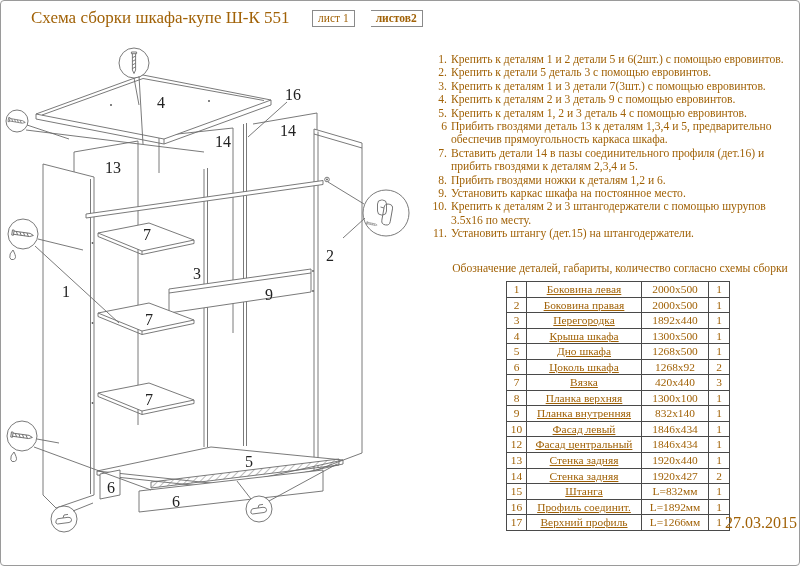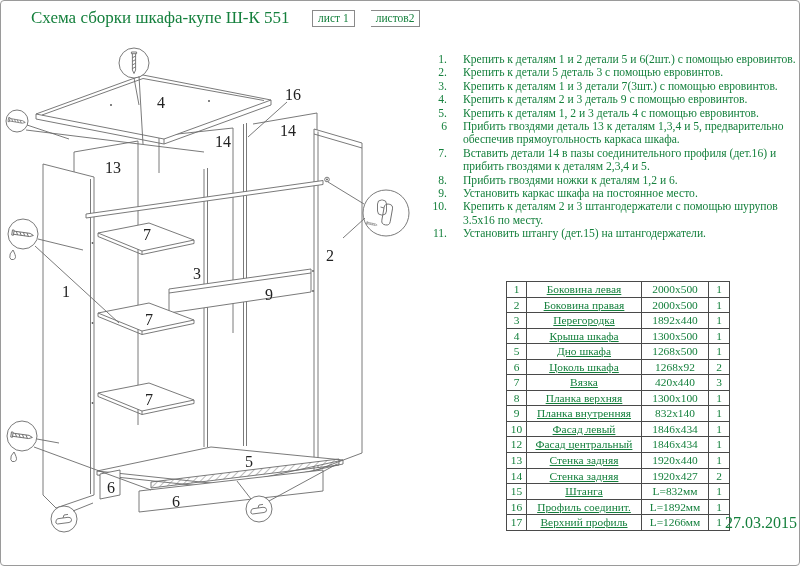--- a/index.html
+++ b/index.html
@@ -1,29 +1,29 @@
 <!DOCTYPE html>
 <html><head>
 <meta charset="utf-8">
 <style>
   html,body{margin:0;padding:0;background:#fff;}
   .page{
     position:relative;width:800px;height:566px;box-sizing:border-box;
     border:1px solid #9a9a9a;border-radius:4px;background:#fff;overflow:hidden;
-    font-family:"Liberation Serif","DejaVu Serif",serif;color:#15803d;
+    font-family:"Liberation Serif","DejaVu Serif",serif;color:#a16207;
   }
   .title{position:absolute;left:30px;top:7px;font-size:17px;white-space:nowrap;}
   .sheetboxes{position:absolute;left:295px;top:9px;display:flex;}
   .sheetboxes .box{border:1px solid #8a8a8a;font-size:11.5px;line-height:15px;height:15px;padding:0 5px;white-space:nowrap;margin-left:16px;}
-  .sheetboxes .box + .box{border-left:none;}
+  .sheetboxes .box + .box{border-left:none;font-weight:bold;}
 
   .instructions{position:absolute;left:426px;top:52px;width:372px;font-size:11.6px;line-height:13.4px;}
   .instr{display:flex;}
   .instr .num{flex:none;width:20px;text-align:right;padding-right:4px;}
-  .instr .txt{flex:1;margin-left:12px;}
+  .instr .txt{flex:1;}
 
   .tbl-caption{position:absolute;left:444px;top:261px;width:350px;text-align:center;font-size:11.6px;}
   table.parts{position:absolute;left:505px;top:280px;border-collapse:collapse;}
   table.parts td{
     border:1px solid #4a4a4a;font-size:11.4px;height:14.55px;line-height:14.55px;
     padding:0 2px;text-align:center;white-space:nowrap;
   }
   td.c0{width:15px;} td.c1{width:110px;text-decoration:underline;} td.c2{width:62px;} td.c3{width:16px;}
 
   .date{position:absolute;left:724px;top:513px;font-size:16px;}
@@ -250,20 +250,21 @@
       <div class="instr">
         <span class="num">10.</span>
         <span class="txt">Крепить к деталям 2 и 3 штангодержатели с помощью шурупов 3.5x16 по месту.</span>
       </div>
       <div class="instr">
         <span class="num">11.</span>
         <span class="txt">Установить штангу (дет.15) на штангодержатели.</span>
       </div>
     </div>
 
+  <div class="tbl-caption">Обозначение деталей, габариты, количество согласно схемы сборки</div>
   <table class="parts">
     <tbody>
         <tr>
           <td class="c0">1</td>
           <td class="c1">Боковина левая</td>
           <td class="c2">2000x500</td>
           <td class="c3">1</td>
         </tr>
         <tr>
           <td class="c0">2</td>

